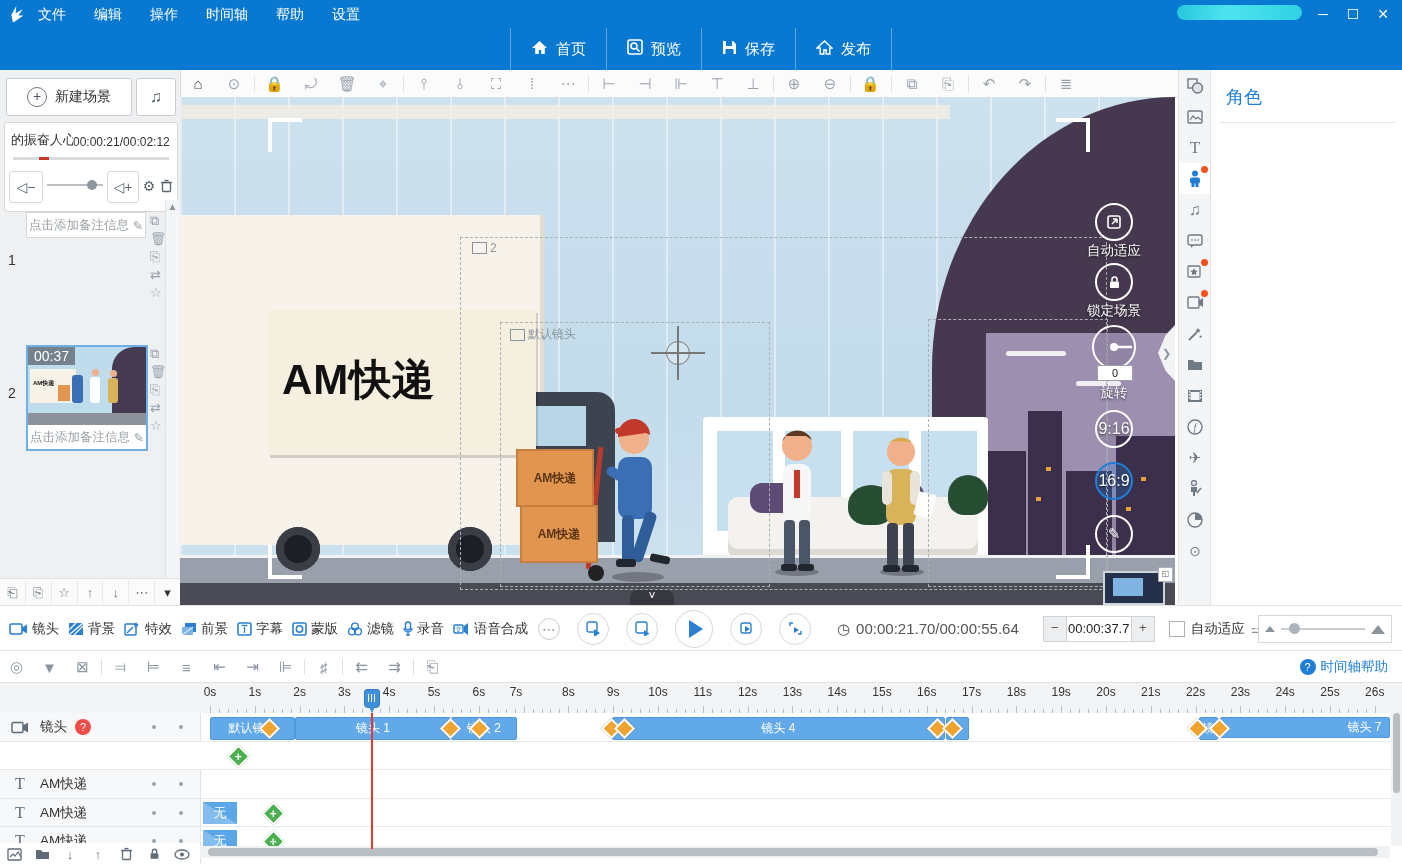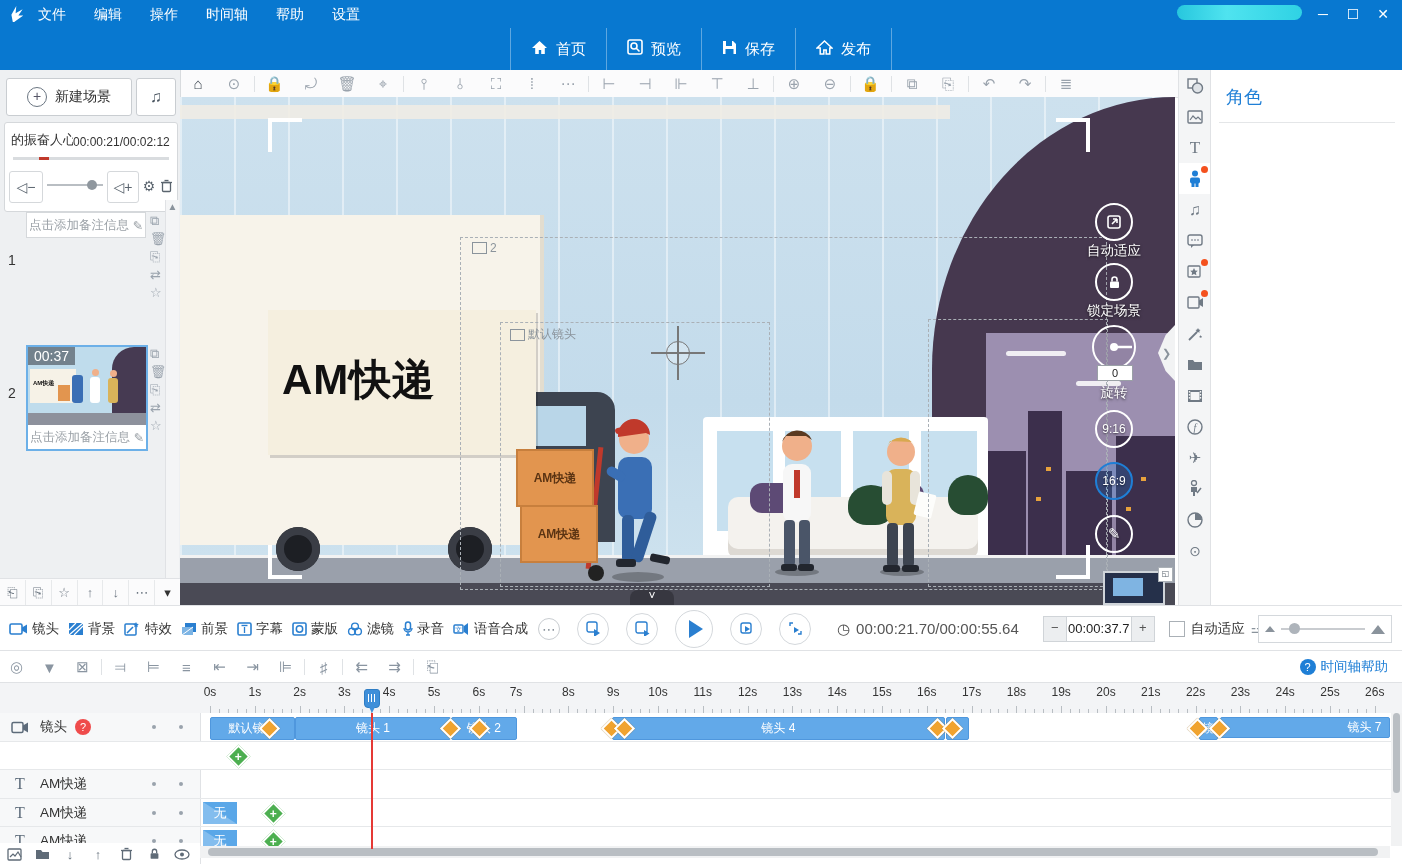--- a/index.html
+++ b/index.html
@@ -493,24 +493,24 @@
   </div>
   <div class="cam-label" style="top:205px">锁定场景</div>
   <div class="cam-circle" style="top:228px;width:40px;height:40px;left:912px">
     <svg width="40" height="40" viewBox="0 0 40 40">
         <circle cx="20" cy="20" r="4" fill="#fff"></circle>
         <line x1="20" y1="20" x2="38" y2="20" stroke="#fff" stroke-width="2.5"></line>
       </svg>
   </div>
   <div id="rot-input">0</div>
   <div class="cam-label" style="top:287px">旋转</div>
-  <div class="cam-circle" style="top:313px;font-size:12px">
+  <div class="cam-circle" style="top:313px;font-size:16px">
       <span>9:16</span>
     </div>
-  <div class="cam-circle" id="ratio169" style="top:365px;font-size:12px">
+  <div class="cam-circle" id="ratio169" style="top:365px;font-size:16px">
       <span>16:9</span>
     </div>
   <div class="cam-circle" style="top:418px" id="cam-pencil">✎</div>
   <div id="panel-toggle">❯</div>
 
   <div id="mini-preview">
       <i></i>
     </div>
   <div id="mini-expand">◱</div>
 </div>

